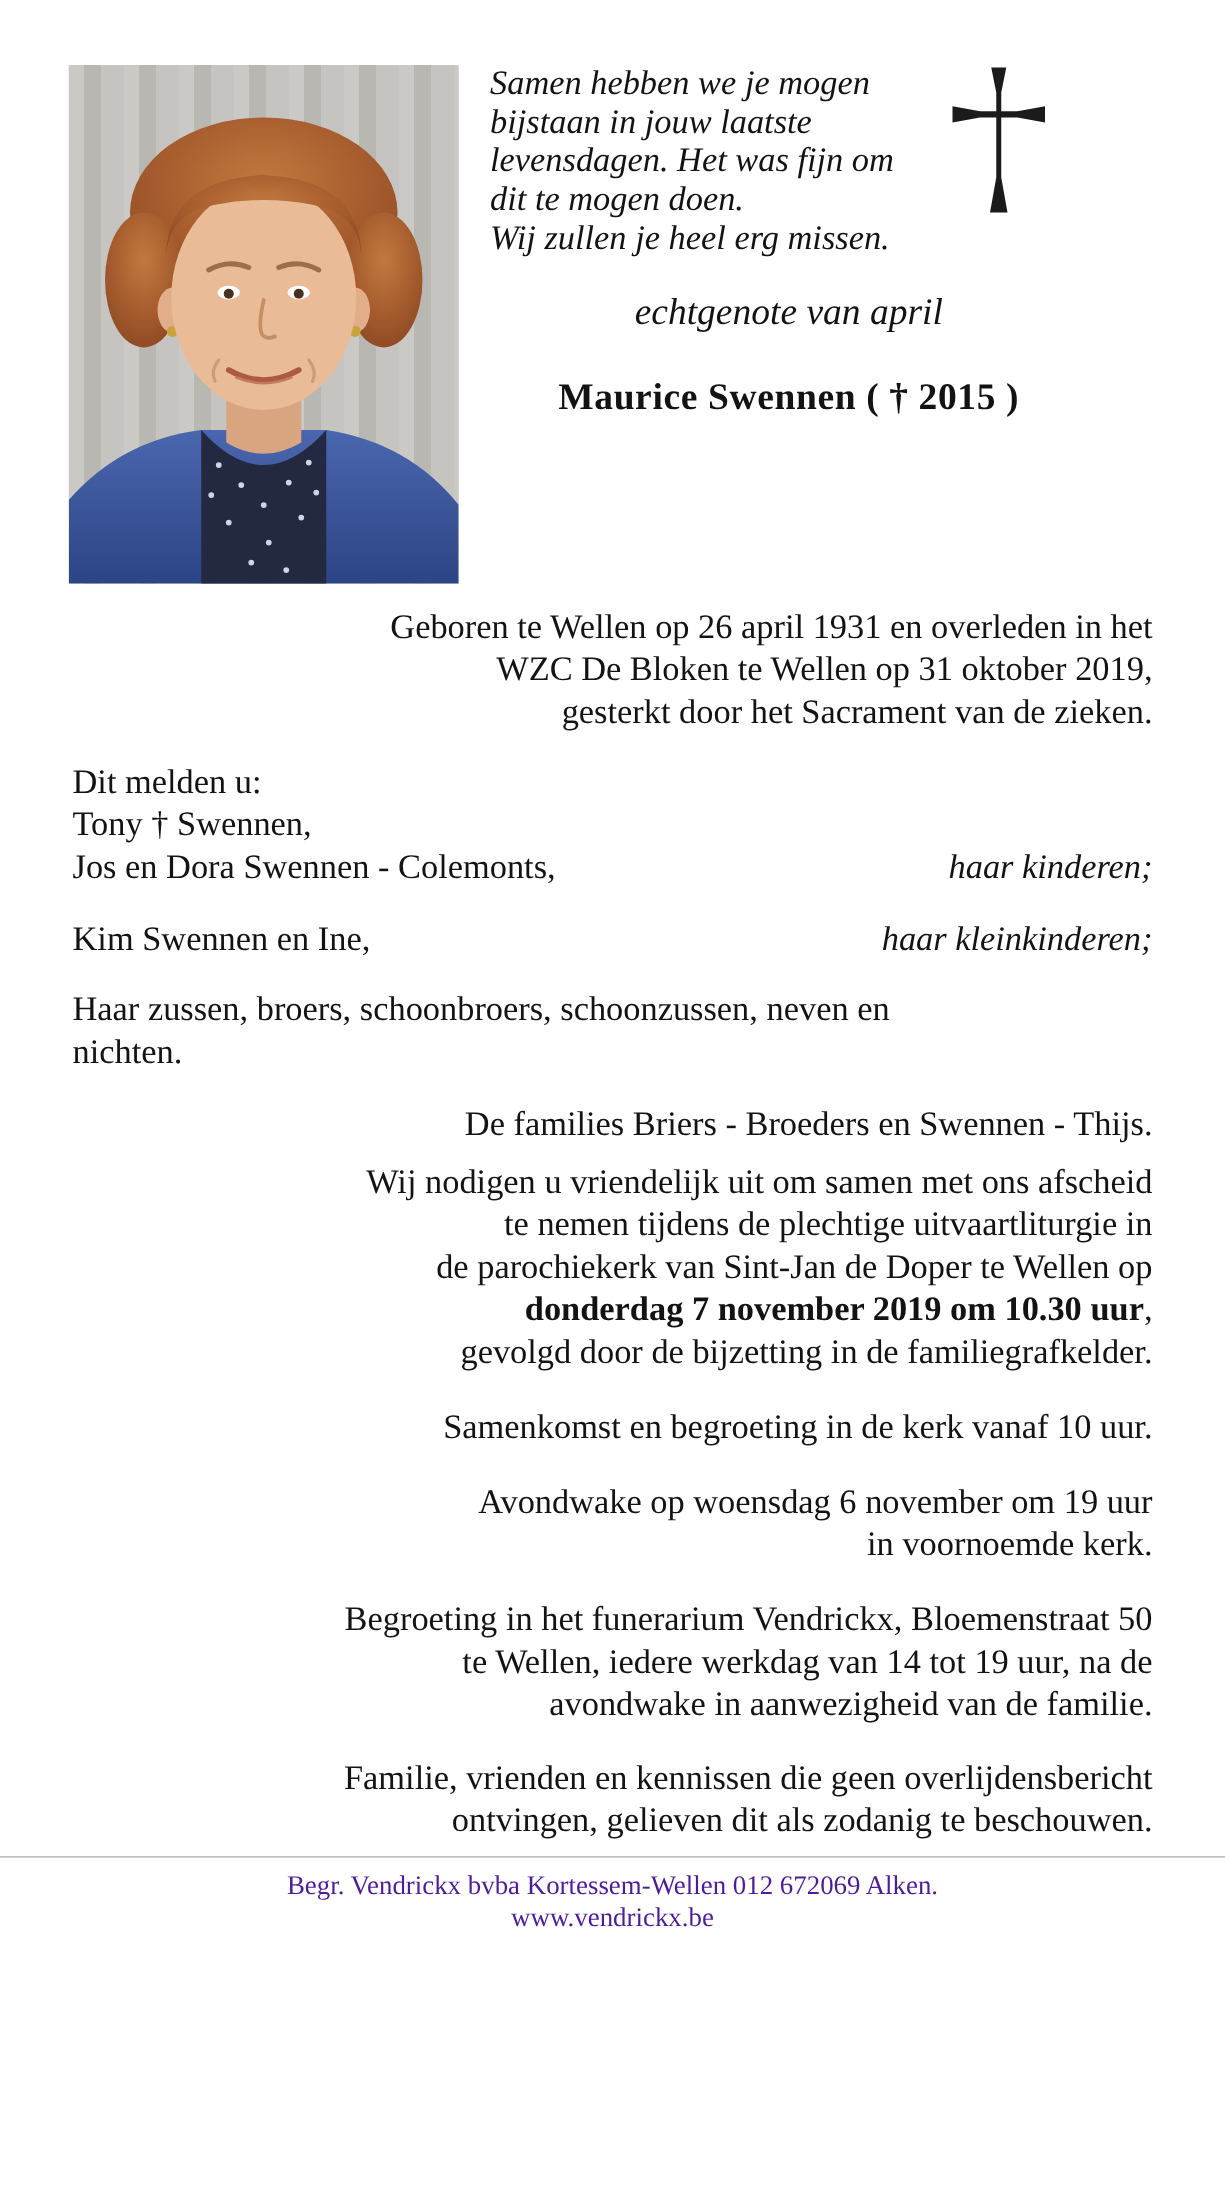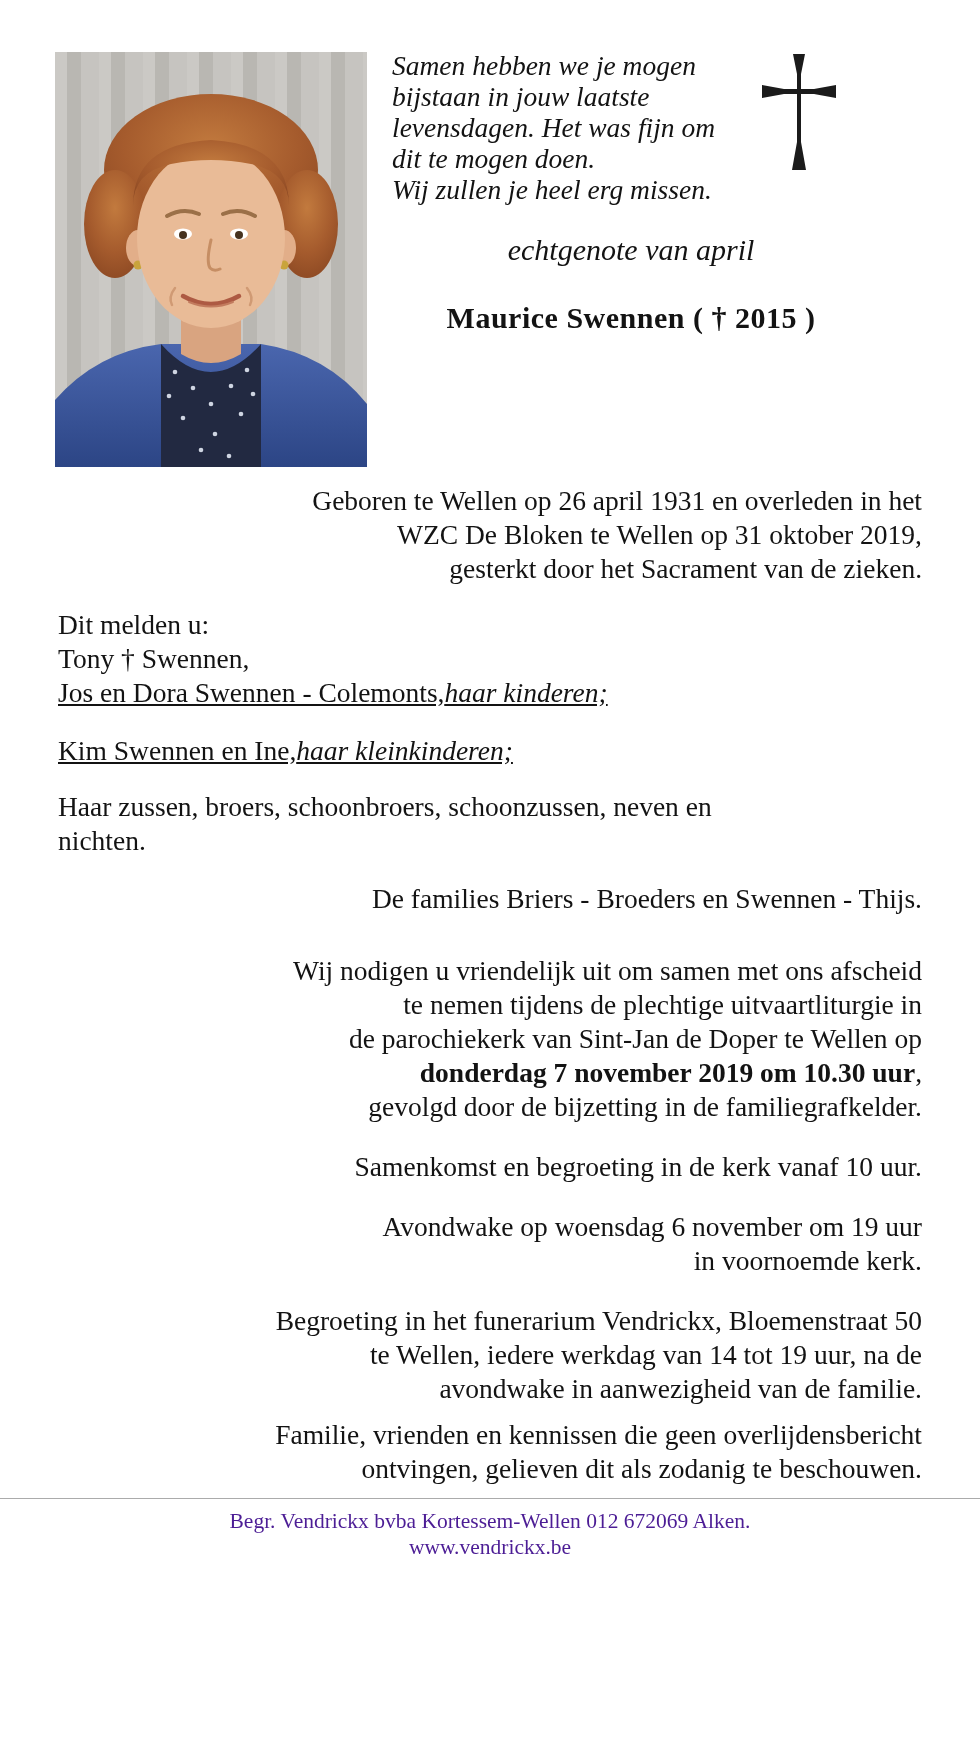--- a/index.html
+++ b/index.html
@@ -72,33 +72,33 @@
   
   .content {
     padding: 470px 58px 0 58px;
     font-size: 27.5px;
     line-height: 34px;
   }
   .center { text-align: right; }
   .prelines { white-space: pre-line; }
   .b { font-weight: bold; }
   .it { font-style: italic; }
-  .row { display: flex; align-items: baseline; text-decoration: underline; }
+  .row { display: flex; justify-content: space-between; align-items: baseline; }
 
   .birth { margin-top: 14px; }
   .melden { margin-top: 22px; }
   .row-kids { }
   .row-grandkids { margin-top: 24px; }
   .relatives { margin-top: 22px; }
   .families { margin-top: 24px; }
-  .invitation { margin-top: 38px; }
+  .invitation { margin-top: 12px; }
   .gathering { margin-top: 26px; }
   .wake { margin-top: 26px; }
   .visitation { margin-top: 26px; }
-  .notice { margin-top: 12px; }
+  .notice { margin-top: 25px; }
 
   .divider {
     margin: 12px -58px 0 -58px;
     border-top: 1px solid #ababab;
     height: 0;
   }
   .footer {
     margin-top: 9px;
     text-align: center;
     color: #4c1d95;

